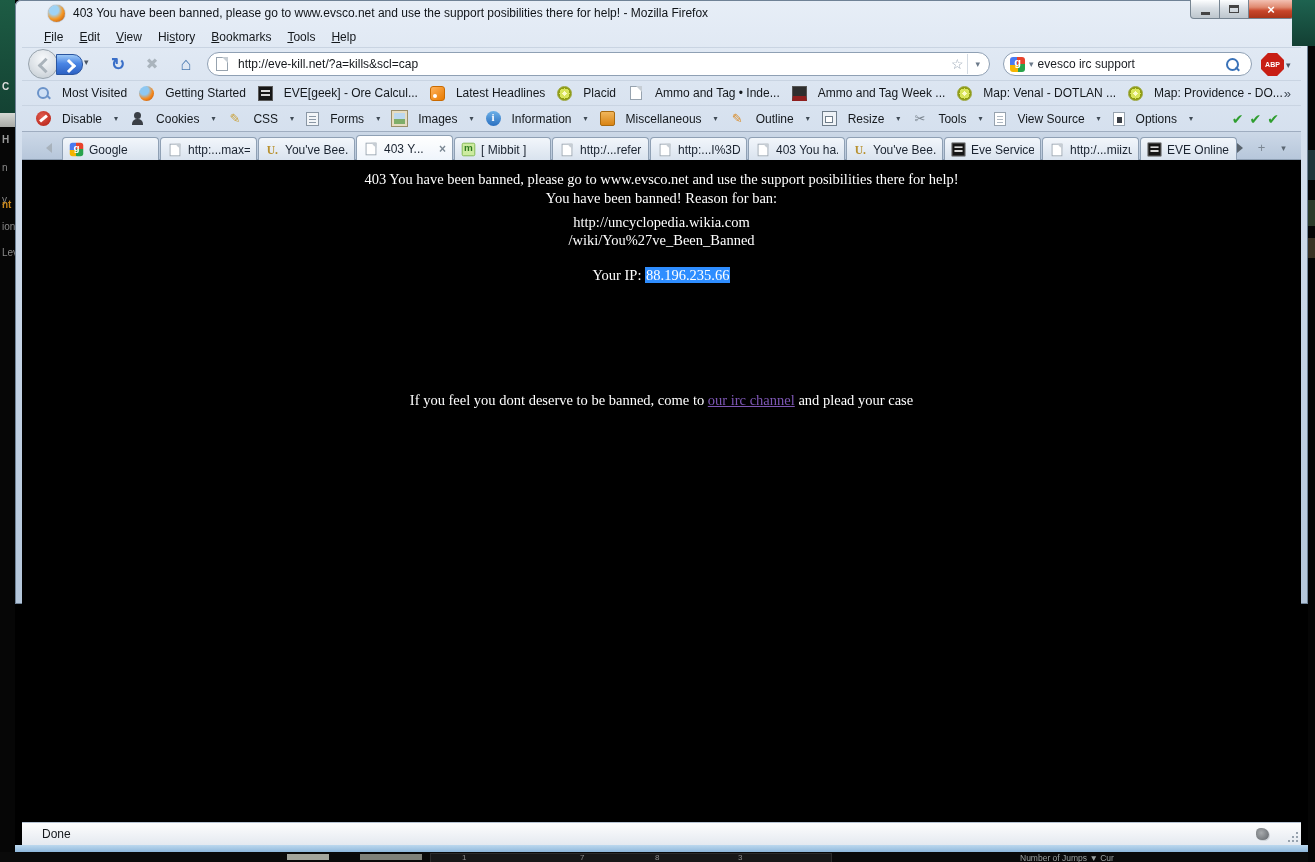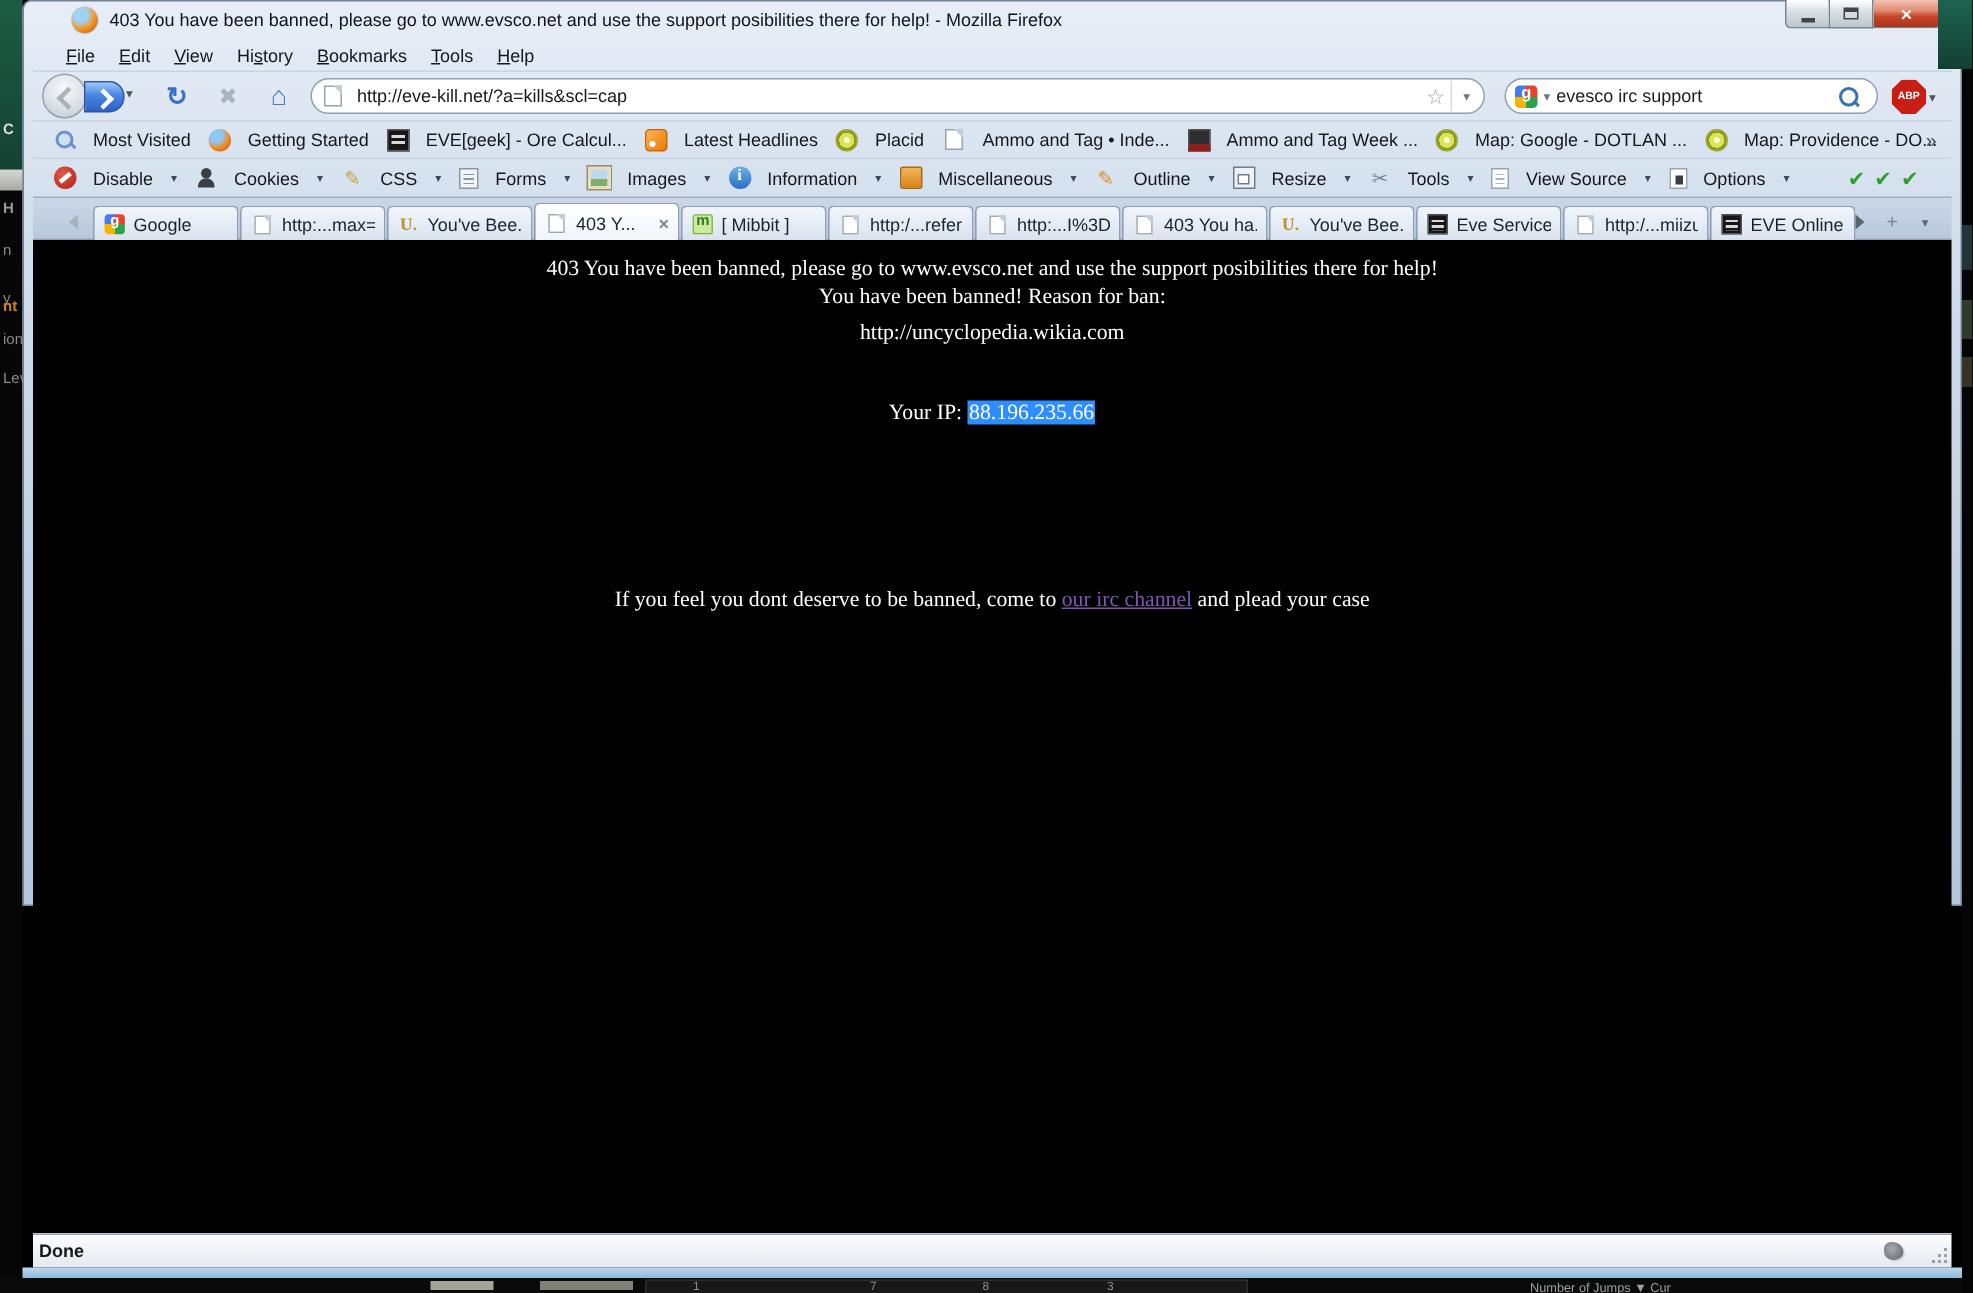--- a/index.html
+++ b/index.html
@@ -147,21 +147,21 @@
   
   #content{position:absolute;left:7px;top:160px;width:1279px;height:662px;background:#000;overflow:hidden;}
   .pline{position:absolute;left:0;width:100%;text-align:center;color:#fff;
      font-family:"Liberation Serif",serif;font-size:14.5px;line-height:18px;white-space:pre;}
   .sel{background:#2e8dff;color:#fff;padding:0 1px;}
   .irclink{color:#7e57b5;text-decoration:underline;cursor:pointer;}
 
   
   #statusbar{position:absolute;left:7px;top:822px;width:1279px;height:23px;background:linear-gradient(180deg,#fdfdfd,#e4e9f0);
      border-top:1px solid #b5c2d2;box-sizing:border-box;}
-  #status-text{position:absolute;left:4px;top:4px;font-size:12px;color:#14181c;font-weight:bold;}
+  #status-text{position:absolute;left:20px;top:4px;font-size:12px;color:#14181c;}
   #status-icon{position:absolute;right:32px;top:5px;width:13px;height:12px;border-radius:40% 60% 50% 50%;
      background:radial-gradient(circle at 40% 40%,#a7aaad,#5f6469);box-shadow:1px 1px 0 #cfd4d9;}
   #resize-grip{position:absolute;right:3px;bottom:3px;width:12px;height:12px;}
   #resize-grip::after{content:"";position:absolute;right:0;bottom:0;width:2px;height:2px;background:#97a2ae;
      box-shadow:-4px 0 #97a2ae,0 -4px #97a2ae,-8px 0 #97a2ae,0 -8px #97a2ae,-4px -4px #97a2ae;}
   #fx-bottom-border{position:absolute;left:0;top:845px;width:100%;height:7px;background:linear-gradient(180deg,#bcd8ee,#8fb8dc);}
 </style>
 </head>
 <body>
 
@@ -270,21 +270,21 @@
       <span class="bar-item">
         <span class="bicon icon-page"></span>
         <span>Ammo and Tag • Inde...</span>
       </span>
       <span class="bar-item">
         <span class="bicon icon-everd"></span>
         <span>Ammo and Tag Week ...</span>
       </span>
       <span class="bar-item">
         <span class="bicon icon-dotlan"></span>
-        <span>Map: Google - DOTLAN ...</span>
+        <span>Map: Venal - DOTLAN ...</span>
       </span>
       <span class="bar-item">
         <span class="bicon icon-dotlan"></span>
         <span>Map: Providence - DO...</span>
       </span>
       <span class="abs" id="bm-overflow">»</span>
   </div>
 
   <div id="webdevbar">
     <span class="bar-item">
@@ -413,20 +413,21 @@
         <span class="tri-r"></span>
       </div>
     <div class="tscroll" id="tab-new">+</div>
     <div class="tscroll" id="tab-list-dd">▾</div>
   </div>
 
   <div id="content">
     <div class="pline" style="top:10px">403 You have been banned, please go to www.evsco.net and use the support posibilities there for help!</div>
     <div class="pline" style="top:53px">http://uncyclopedia.wikia.com</div>
     <div class="pline" style="top:29px">You have been banned! Reason for ban:</div>
+    <div class="pline" style="top:71px">/wiki/You%27ve_Been_Banned</div>
     <div class="pline" style="top:106px"><span>Your IP: </span><span class="sel">88.196.235.66</span></div>
     <div class="pline" style="top:231px"><span>If you feel you dont deserve to be banned, come to </span><span class="irclink">our irc channel</span><span> and plead your case</span></div>
   </div>
 
   <div id="statusbar">
     <span id="status-text">Done</span>
     <span id="status-icon"></span>
     <span id="resize-grip"></span>
   </div>
   <div id="fx-bottom-border"></div>

